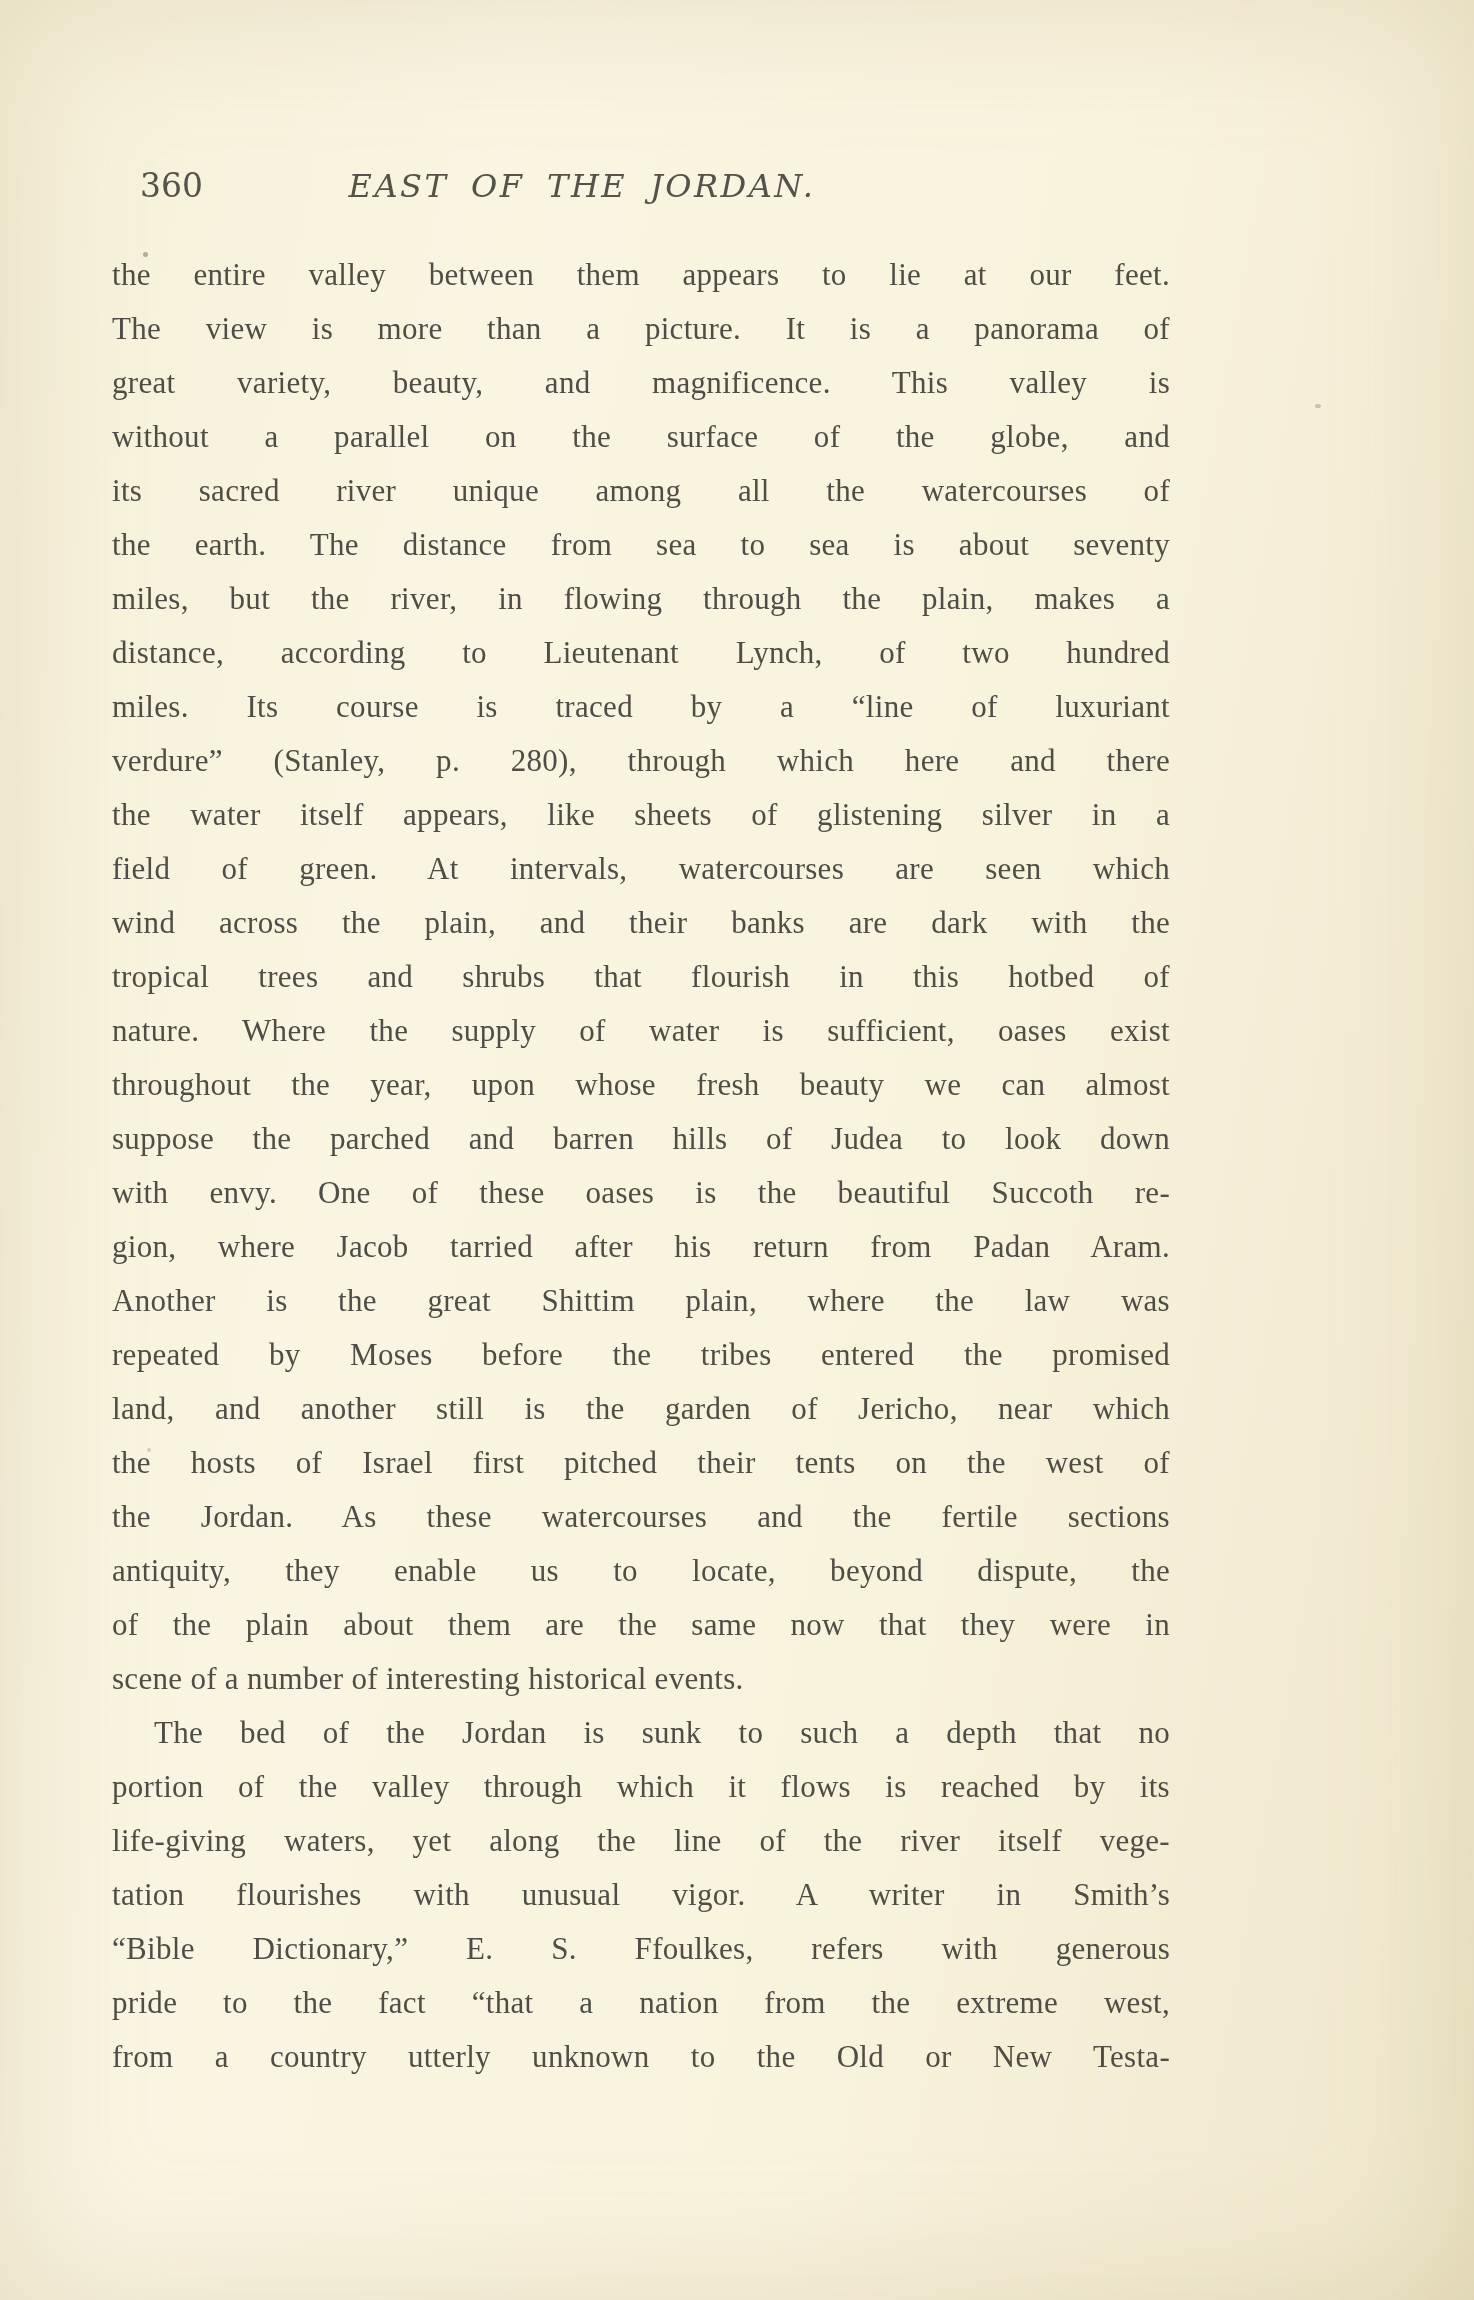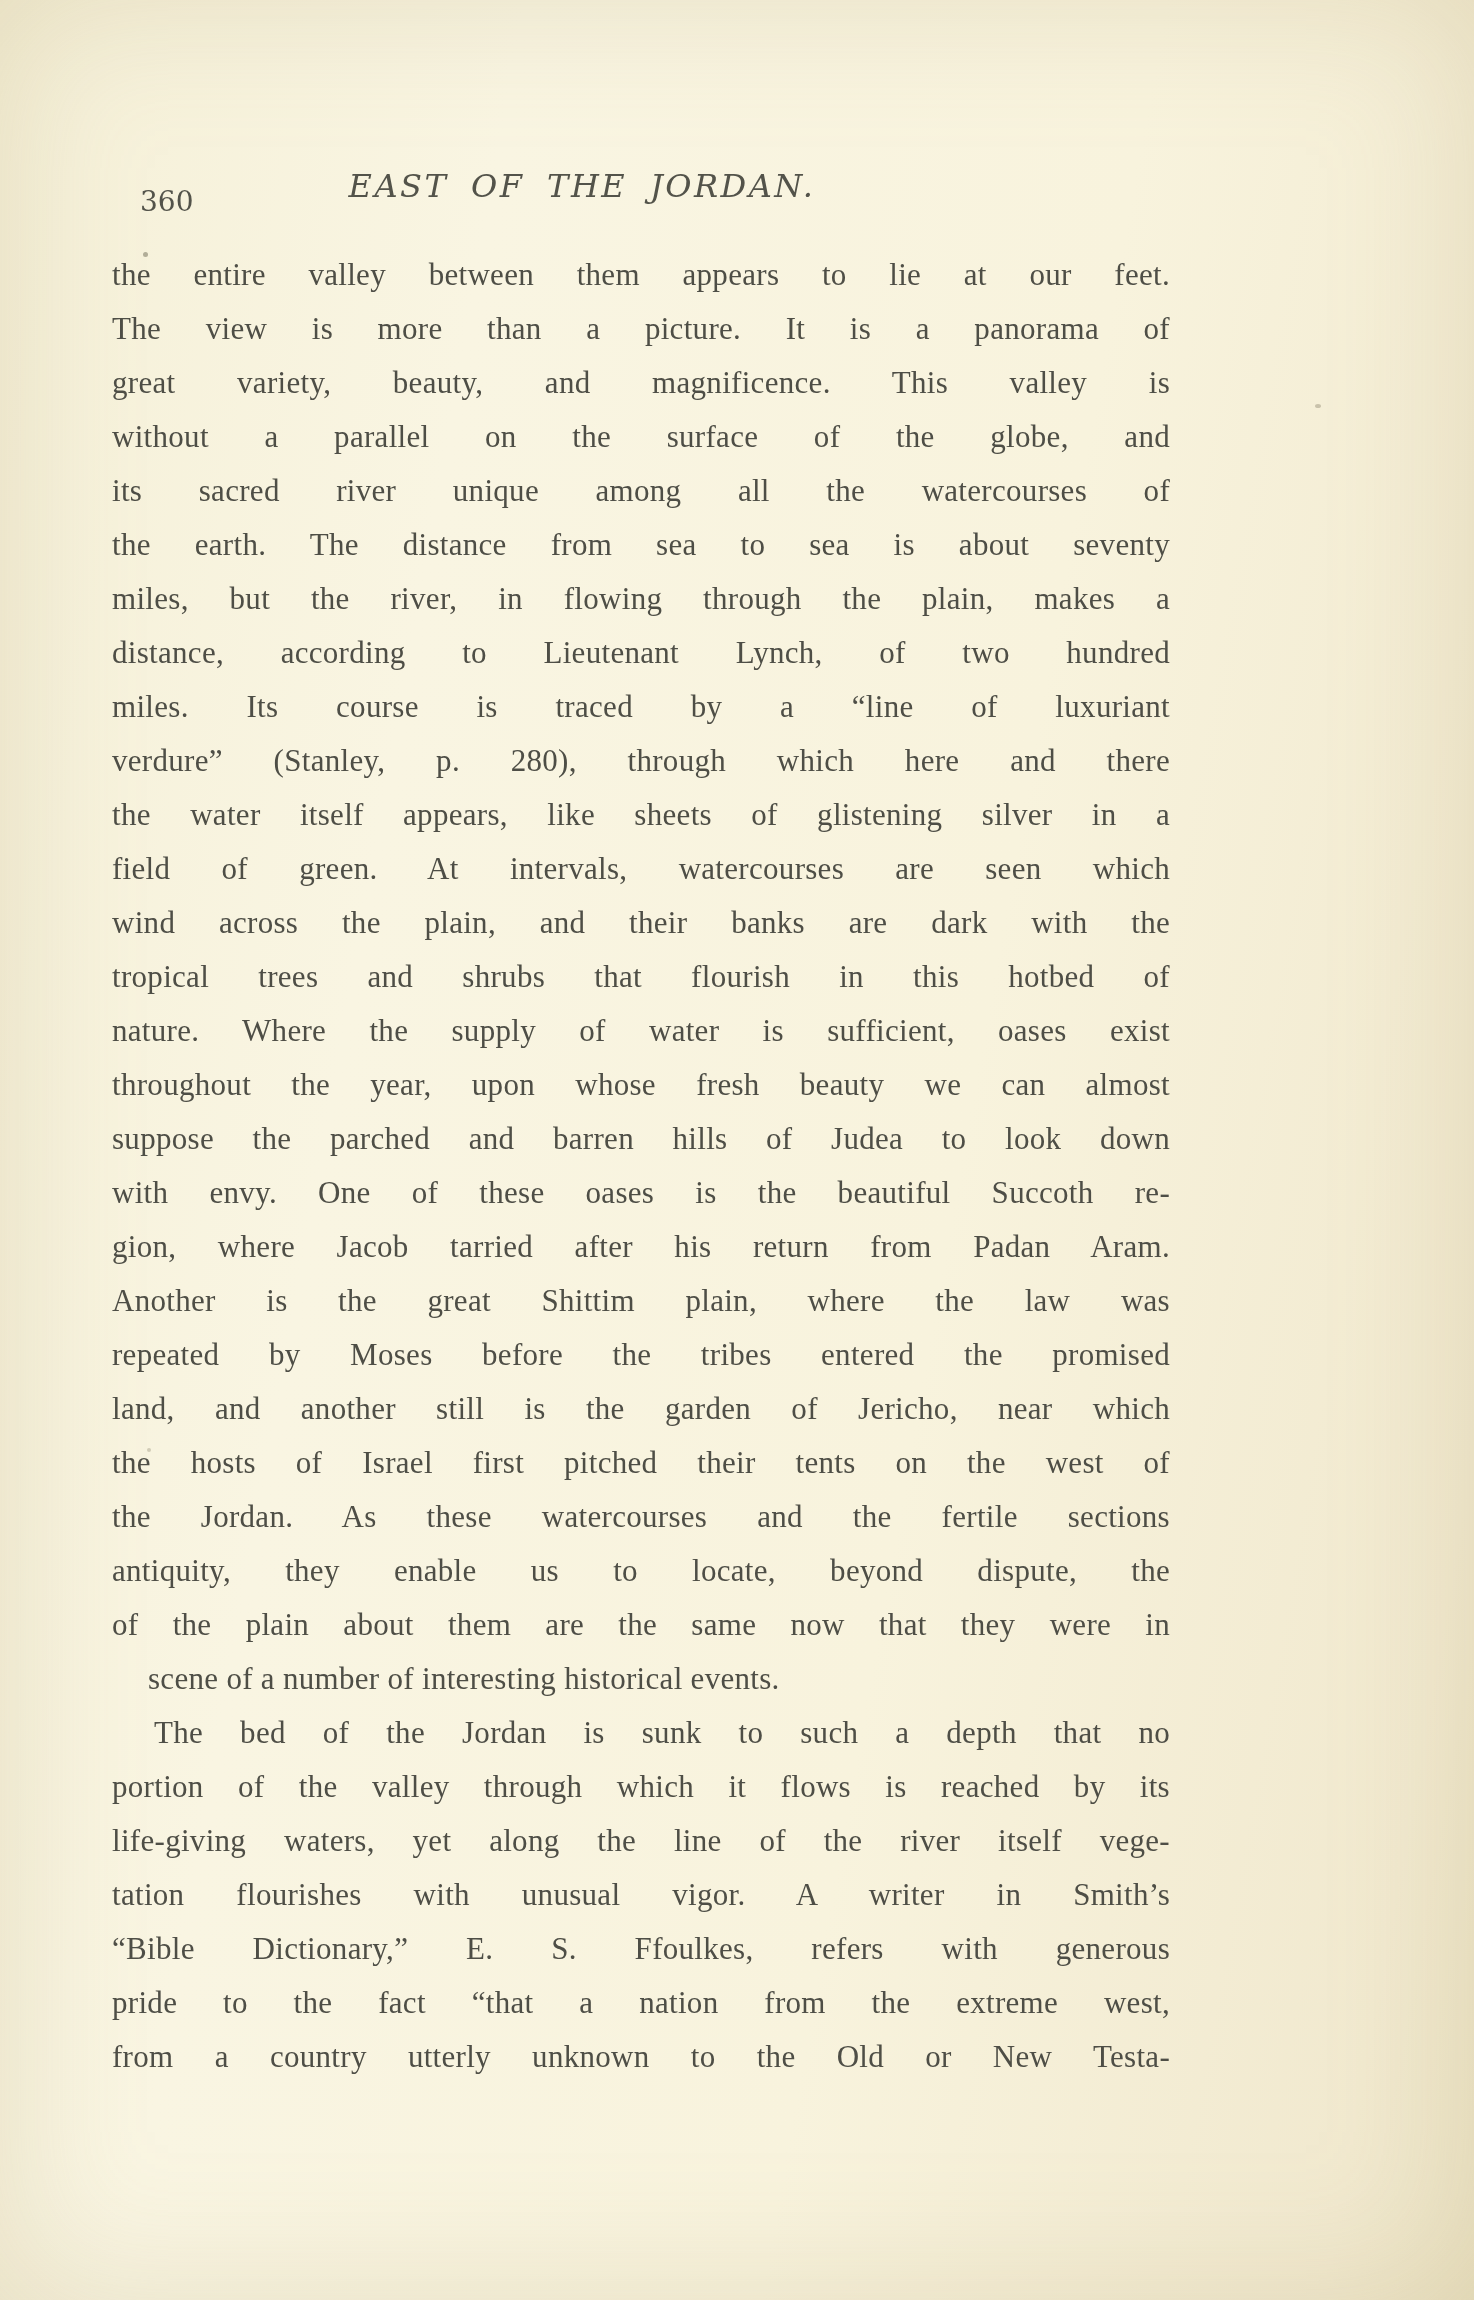--- a/index.html
+++ b/index.html
@@ -22,24 +22,23 @@
     position: absolute;
     top: 160px;
     left: 112px;
     width: 1058px;
     height: 52px;
   }
   .page-number {
     position: absolute;
     left: 28px;
     top: 0;
-    font-size: 28px;
+    font-size: 33px;
     line-height: 52px;
     color: #53534a;
-    margin-top: 16px;
   }
   .running-title {
     position: absolute;
     left: 470px;
     top: 0;
     transform: translateX(-50%);
     font-style: italic;
     font-size: 32px;
     line-height: 52px;
     letter-spacing: 2.5px;
@@ -59,21 +58,20 @@
     line-height: 54px;
     font-size: 31px;
     letter-spacing: 0.3px;
     text-align: justify;
     text-align-last: justify;
     white-space: nowrap;
     font-family: Liberation Serif, serif;
   }
   .line.para-end {
     text-align-last: left;
-    margin-left: 36px;
   }
   .line.indent {
     padding-left: 42px;
   }
   .speck {
     position: absolute;
     border-radius: 50%;
     background: rgba(110, 105, 85, 0.5);
   }
   .speck.s1 { left: 143px; top: 252px; width: 5px; height: 5px; }

